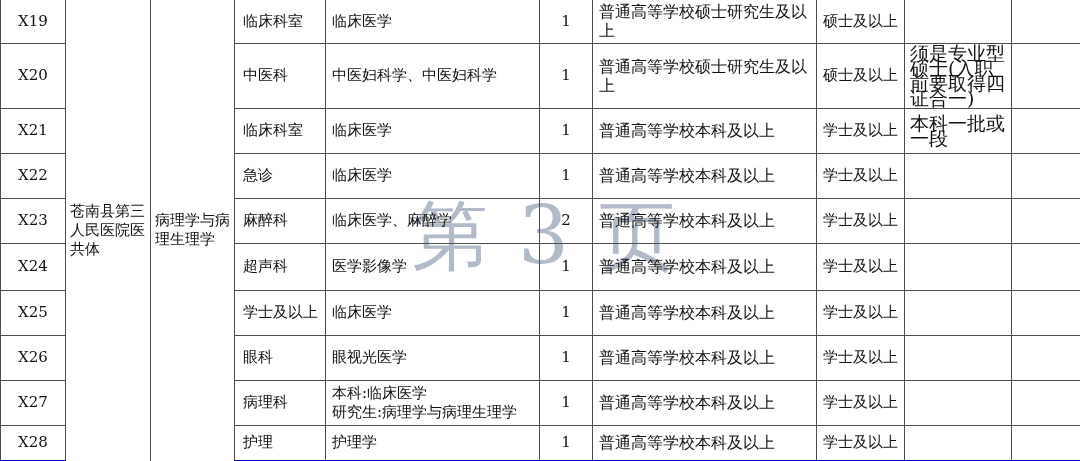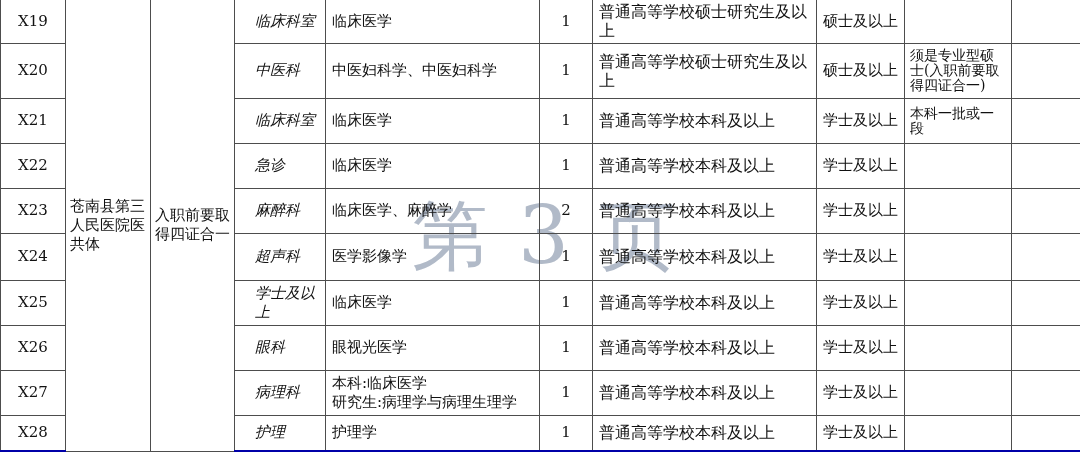--- a/index.html
+++ b/index.html
@@ -74,24 +74,24 @@
   tbody tr:nth-child(5)  { height: 45px; }
   tbody tr:nth-child(6)  { height: 47px; }
   tbody tr:nth-child(7)  { height: 45px; }
   tbody tr:nth-child(8)  { height: 45px; }
   tbody tr:nth-child(9)  { height: 45px; }
   tbody tr:nth-child(10) { height: 36px; }
 
   .cell-code   { text-align: center; margin-left: 48px; }
   .cell-count  { text-align: center; }
   .cell-org    { padding: 2px 4px; }
-  .cell-dept   { padding-left: 20px; font-style: italic; }
+  .cell-dept   { padding-left: 8px; }
   .cell-major  { white-space: pre-line; }
   .cell-edu    { font-size: 16px; line-height: 19px; padding: 2px 6px; }
-  .cell-remark { font-size: 14px; line-height: 15px; padding: 2px 5px; }
+  .cell-remark { font-size: 19px; line-height: 15px; padding: 2px 5px; }
 </style>
 </head>
 <body>
 
 <div class="page">
 
   <div class="watermark">
     <span class="wm-cjk">第</span>
     <span class="wm-digit">3</span>
     <span class="wm-cjk">页</span>
@@ -107,21 +107,21 @@
       <col style="width:53px">
       <col style="width:224px">
       <col style="width:88px">
       <col style="width:107px">
       <col style="width:69px">
     </colgroup>
     <tbody>
         <tr>
     <td class="cell-code">X19</td>
           <td class="cell-org" rowspan="10">苍南县第三人民医院医共体</td>
-          <td class="cell-org" rowspan="10">入职前要取得四证合一</td>
+          <td class="cell-org" rowspan="10">病理学与病理生理学</td>
     <td class="cell-dept">临床科室</td>
     <td class="cell-major">临床医学</td>
     <td class="cell-count">1</td>
     <td class="cell-edu">普通高等学校硕士研究生及以上</td>
     <td class="cell-degree">硕士及以上</td>
     <td class="cell-remark"></td>
     <td class="cell-extra"></td>
   </tr>
         <tr>
     <td class="cell-code">X20</td>

